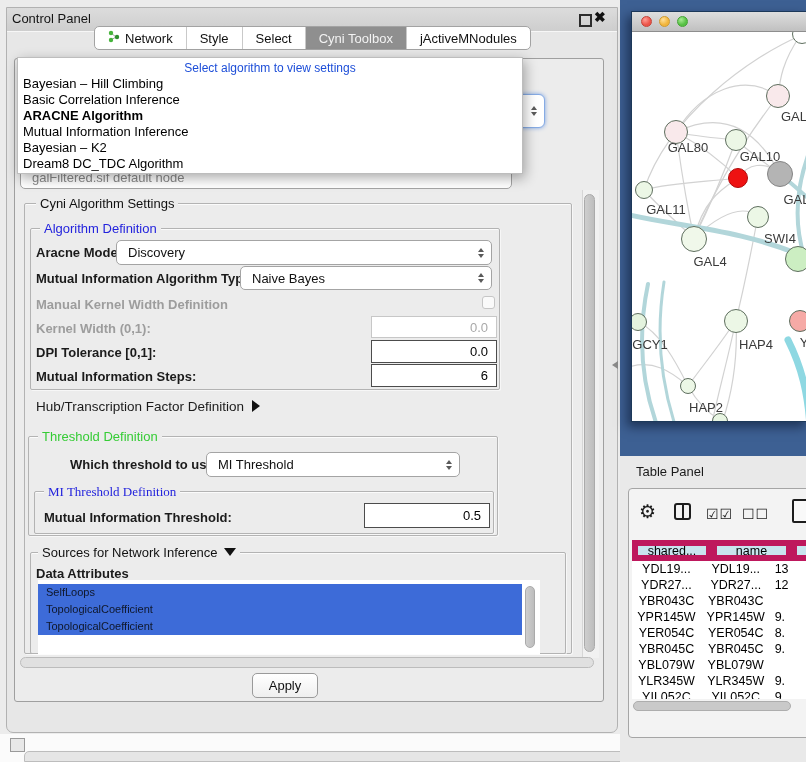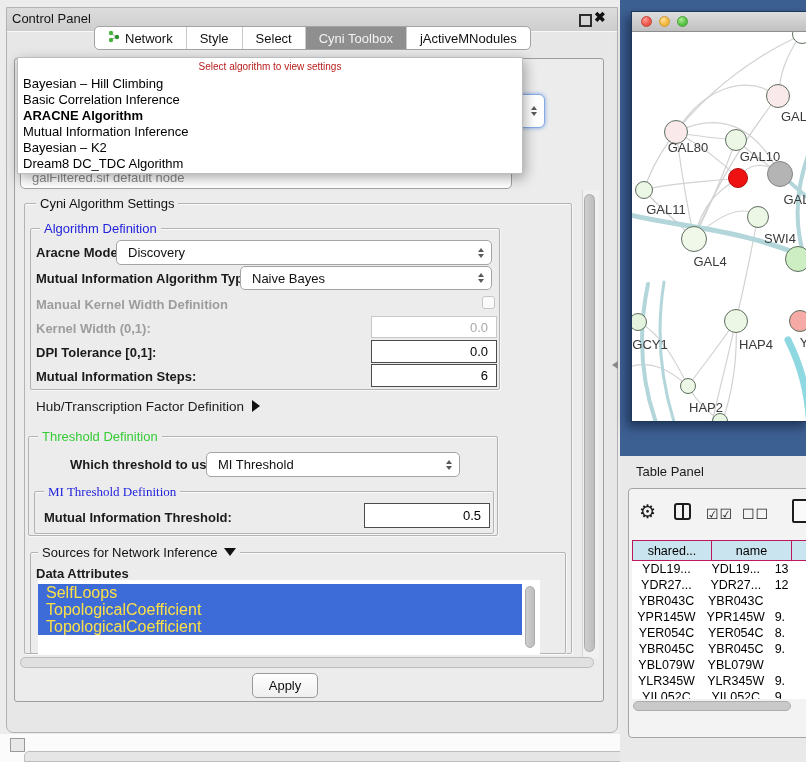--- a/index.html
+++ b/index.html
@@ -23,21 +23,21 @@
   .tab{display:flex;align-items:center;gap:5px;padding:0 13px;font-size:13px;color:#111;
        border-left:1px solid #c9c9c9;}
   .tab:first-child{border-left:none;}
   .tab.sel{background:#8f8f8f;color:#f3f3f3;}
   
   .content-panel{position:absolute;left:14px;top:58px;width:590px;height:644px;background:#ececec;
       border:1px solid #9f9f9f;border-radius:3px;box-sizing:border-box;}
   
   .popup{position:absolute;left:17px;top:57px;width:504px;height:115px;background:#fff;
       border:1px solid #bdbdbd;box-shadow:2px 4px 12px rgba(0,0,0,.33);z-index:30;}
-  .dd-placeholder{position:absolute;left:0;top:3px;width:100%;text-align:center;font-size:10px;color:#b91c1c;}
+  .dd-placeholder{position:absolute;left:0;top:3px;width:100%;text-align:center;font-size:12px;color:#1d4ed8;}
   .dd-items{position:absolute;left:0;top:18px;width:100%;}
   .dd-item{height:16px;line-height:16px;padding-left:5px;font-size:13px;color:#000;}
   
   .combo{position:absolute;background:#fff;border:1px solid #a4a4a4;border-radius:5px;font-size:13px;
       color:#111;display:flex;align-items:center;padding-left:11px;box-sizing:border-box;
       box-shadow:inset 0 1px 0 #fff;}
   .spin{position:absolute;right:7px;top:50%;transform:translateY(-50%);display:flex;
         flex-direction:column;gap:2px;}
   .tri-up{width:0;height:0;border-left:3.5px solid transparent;border-right:3.5px solid transparent;
           border-bottom:4.5px solid #5a5a5a;}
@@ -54,21 +54,21 @@
       box-shadow:inset 0 1px 0 rgba(255,255,255,.8),1px 1px 0 rgba(255,255,255,.6);}
   .gtitle{position:absolute;background:#ececec;padding:0 4px;font-size:13px;white-space:nowrap;}
   .blue-t{color:#2323dd;}
   .green-t{color:#35cc35;}
   .tri-right{display:inline-block;width:0;height:0;border-top:6px solid transparent;
       border-bottom:6px solid transparent;border-left:8px solid #111;margin-left:8px;vertical-align:-1px;}
   .tri-dn-big{display:inline-block;width:0;height:0;border-left:6px solid transparent;
       border-right:6px solid transparent;border-top:8px solid #111;margin-left:6px;vertical-align:1px;}
   
   .attr-list{position:absolute;left:38px;top:580px;width:502px;height:74px;background:#fff;overflow:hidden;}
-  .attr-item{height:17px;line-height:17px;padding-left:8px;font-size:16px;color:#fde047;width:484px;
+  .attr-item{height:17px;line-height:17px;padding-left:8px;font-size:11px;color:#0f172a;width:484px;
       box-sizing:border-box;}
   .vscroll-track{position:absolute;background:#f1f1f1;border-left:1px solid #d6d6d6;}
   .vscroll-thumb{position:absolute;background:linear-gradient(90deg,#cecece,#bdbdbd);border-radius:6px;
       border:1px solid #aaa;box-sizing:border-box;}
   .hscroll-thumb{position:absolute;background:#e0e0e0;border:1px solid #bcbcbc;border-radius:6px;
       box-sizing:border-box;}
   .btn{position:absolute;background:linear-gradient(#ffffff,#efefef);border:1px solid #9a9a9a;
       border-radius:5px;font-size:13px;color:#111;display:flex;align-items:center;justify-content:center;}
   
   .desktop{position:absolute;left:620px;top:0;width:186px;height:456px;background:#3d6093;}
@@ -77,21 +77,21 @@
   .net-titlebar{position:absolute;left:0;top:0;width:100%;height:20px;
       background:linear-gradient(#dedede,#c0c0c0);border-bottom:1px solid #8e8e8e;box-sizing:border-box;}
   .light{position:absolute;top:4px;width:11px;height:11px;border-radius:50%;box-sizing:border-box;}
   .net-canvas{position:absolute;left:0;top:20px;width:176px;height:389px;background:#fff;overflow:hidden;}
   .node{position:absolute;border-radius:50%;border:1px solid #5e6e5e;box-sizing:border-box;}
   .nlabel{position:absolute;font-size:13px;color:#3a3a3a;transform:translateX(-50%);white-space:nowrap;}
   
   .tp-bg{position:absolute;left:620px;top:456px;width:186px;height:306px;background:#e9e9e9;}
   .tp-inner{position:absolute;left:628px;top:488px;width:190px;height:250px;background:#f3f3f3;
       border:1px solid #a5a5a5;border-radius:4px;box-sizing:border-box;}
-  .th-cell{position:absolute;top:540px;height:21px;background:#c9e4ee;border:1px solid #be185d;
+  .th-cell{position:absolute;top:540px;height:21px;background:#c9e4ee;border:6px solid #be185d;
       box-sizing:border-box;font-size:12.5px;display:flex;align-items:center;justify-content:center;}
   .trows{position:absolute;left:632px;top:561px;width:174px;height:138px;background:#fff;overflow:hidden;}
   .trow{display:flex;height:16px;line-height:16px;font-size:12.5px;color:#000;}
   .tc1{width:79px;text-align:center;}
   .tc2{width:80px;text-align:center;}
   .tc3{width:40px;padding-left:4px;box-sizing:border-box;}
   .icon-split{position:absolute;width:17px;height:17px;border:2px solid #1d1d1d;border-radius:3px;box-sizing:border-box;}
   .icon-split:after{content:"";position:absolute;left:50%;top:0;width:2px;height:100%;background:#1d1d1d;transform:translateX(-50%);}
 </style>
 </head>

